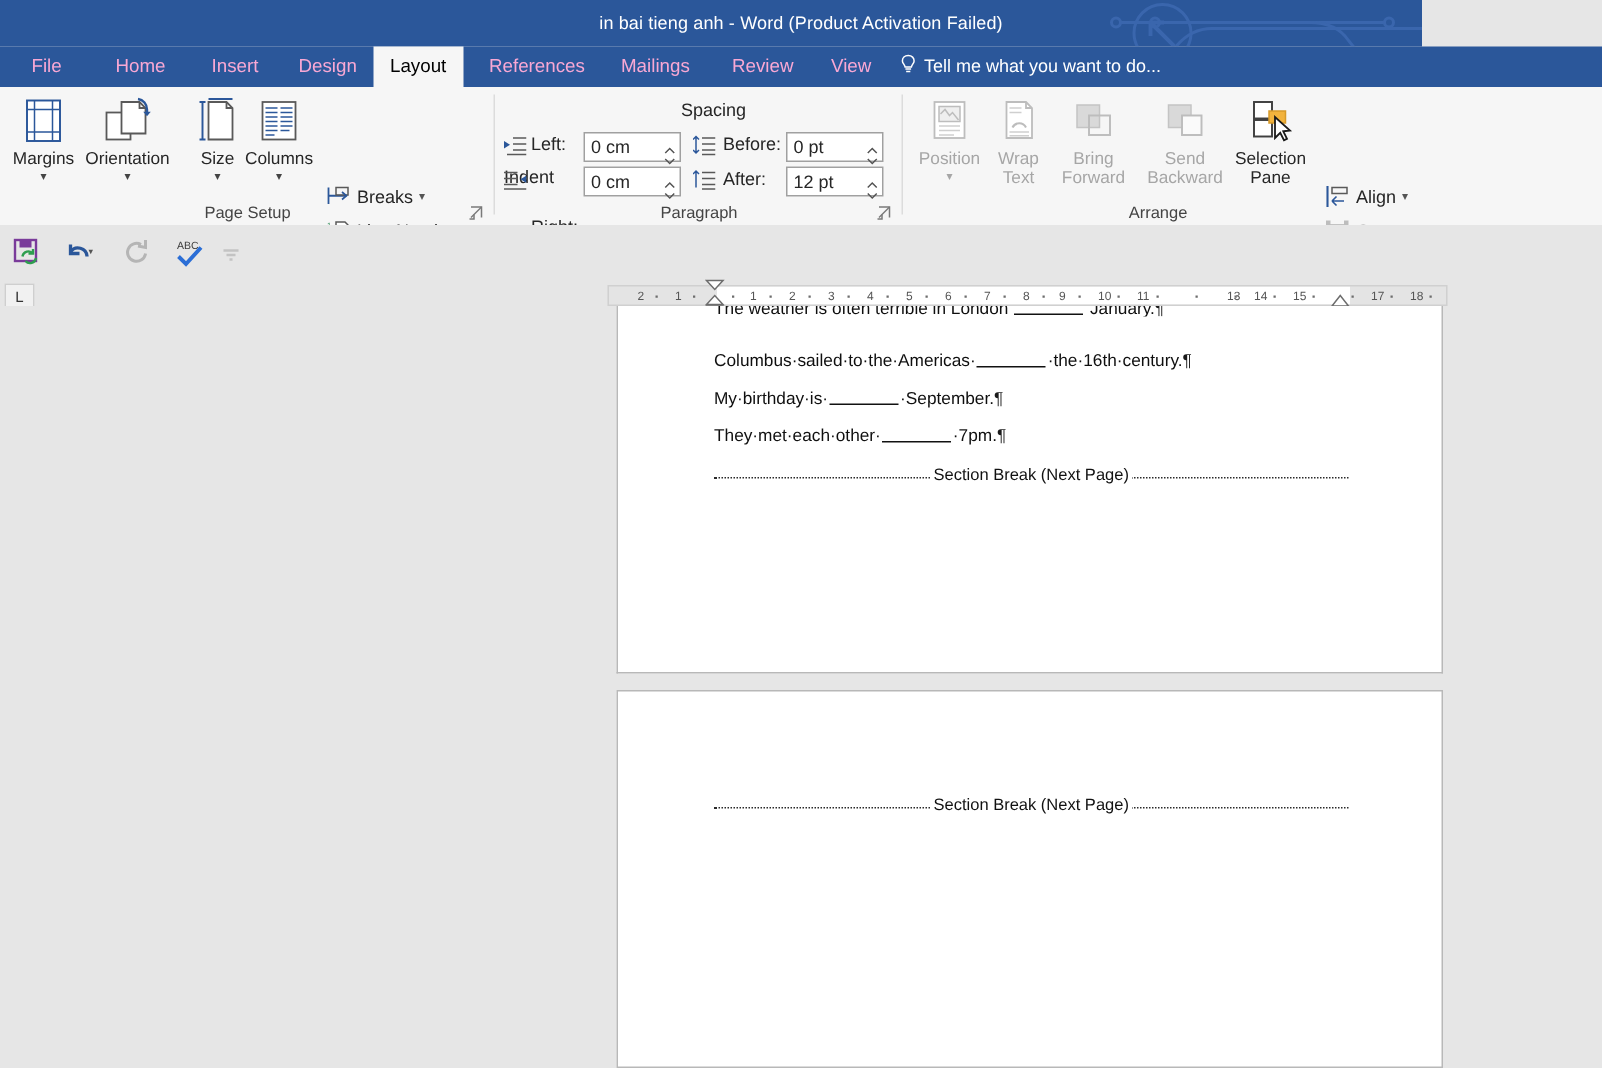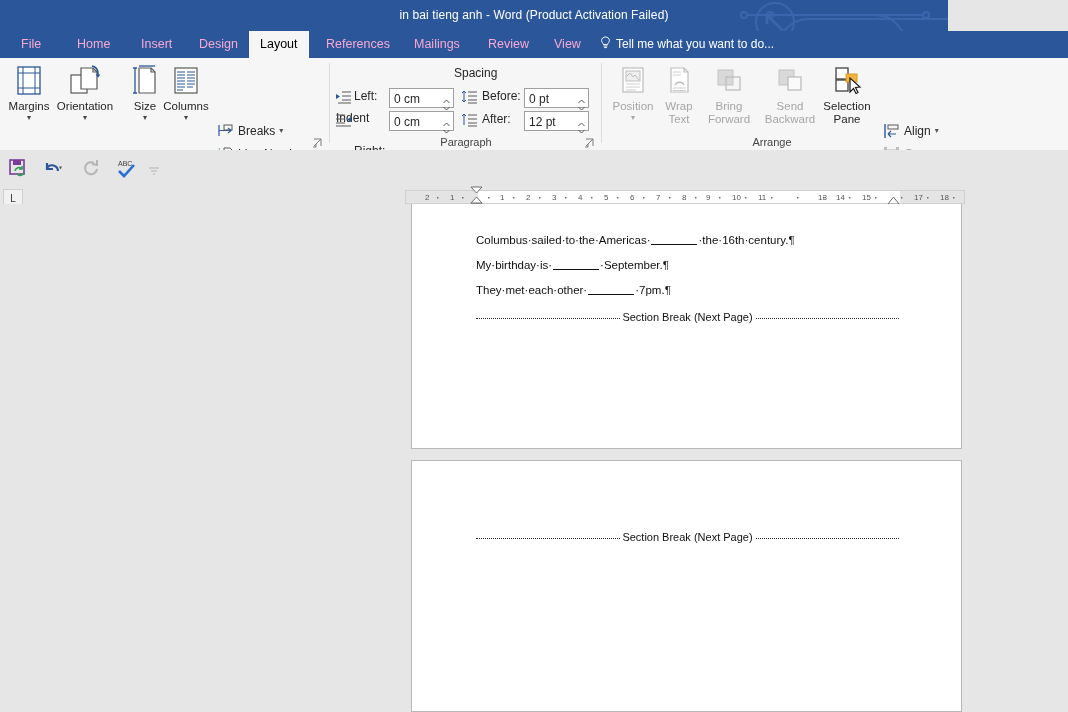--- a/index.html
+++ b/index.html
@@ -288,20 +288,21 @@
       <div class="smallbtn" style="left:216px;top:108px;">
         <span class="sic">
           <svg width="17" height="16" viewBox="0 0 17 16">
             <text x="0" y="13" font-size="10" font-family="serif" fill="#262626">bc</text>
             <text x="8" y="7" font-size="7" font-family="serif" fill="#262626">a</text>
             <path d="M12 6 H16" stroke="#c00" stroke-width="1.2"></path>
           </svg>
         </span><span>Hyphenation</span><span class="dd">▾</span>
       </div>
 
+      <div class="grp-label">Page Setup</div>
       <div class="dlg-launcher" style="right:6px;">
         <svg width="12" height="12" viewBox="0 0 12 12">
           <path d="M2 2 H9 V9" fill="none" stroke="#7a7a7a" stroke-width="1"></path>
           <path d="M2 9 L9 2" stroke="#7a7a7a" stroke-width="1"></path>
           <path d="M1 10 H4 V7" fill="none" stroke="#7a7a7a" stroke-width="1"></path>
         </svg>
       </div>
       <div class="grp-sep" style="right:0;"></div>
     </div>
 
@@ -591,20 +592,23 @@
       <rect x="2" y="18" width="11" height="5" fill="#ffffff" stroke="#6d6d6d" stroke-width="1"></rect>
     </svg>
     <svg style="position:absolute;left:481px;top:5px;" width="16" height="12">
       <path d="M2 9 L13 9 L7.5 2 Z" fill="#ffffff" stroke="#6d6d6d" stroke-width="1"></path>
     </svg>
   </div>
 
   <div class="docarea">
 
     <div class="page page1">
+      <div class="dline" style="top:-6px;overflow:hidden;height:13px;">
+        <span>The weather is often terrible in London </span><span class="blank"></span><span> January.</span><span class="pilcrow">¶</span>
+      </div>
       <div class="dline" style="top:29px;">
         <span>Columbus·sailed·to·the·Americas·</span><span class="blank"></span><span>·the·16th·century.</span><span class="pilcrow">¶</span>
       </div>
       <div class="dline" style="top:54px;">
         <span>My·birthday·is·</span><span class="blank"></span><span>·September.</span><span class="pilcrow">¶</span>
       </div>
       <div class="dline" style="top:79px;">
         <span>They·met·each·other·</span><span class="blank"></span><span>·7pm.</span><span class="pilcrow">¶</span>
       </div>
 

